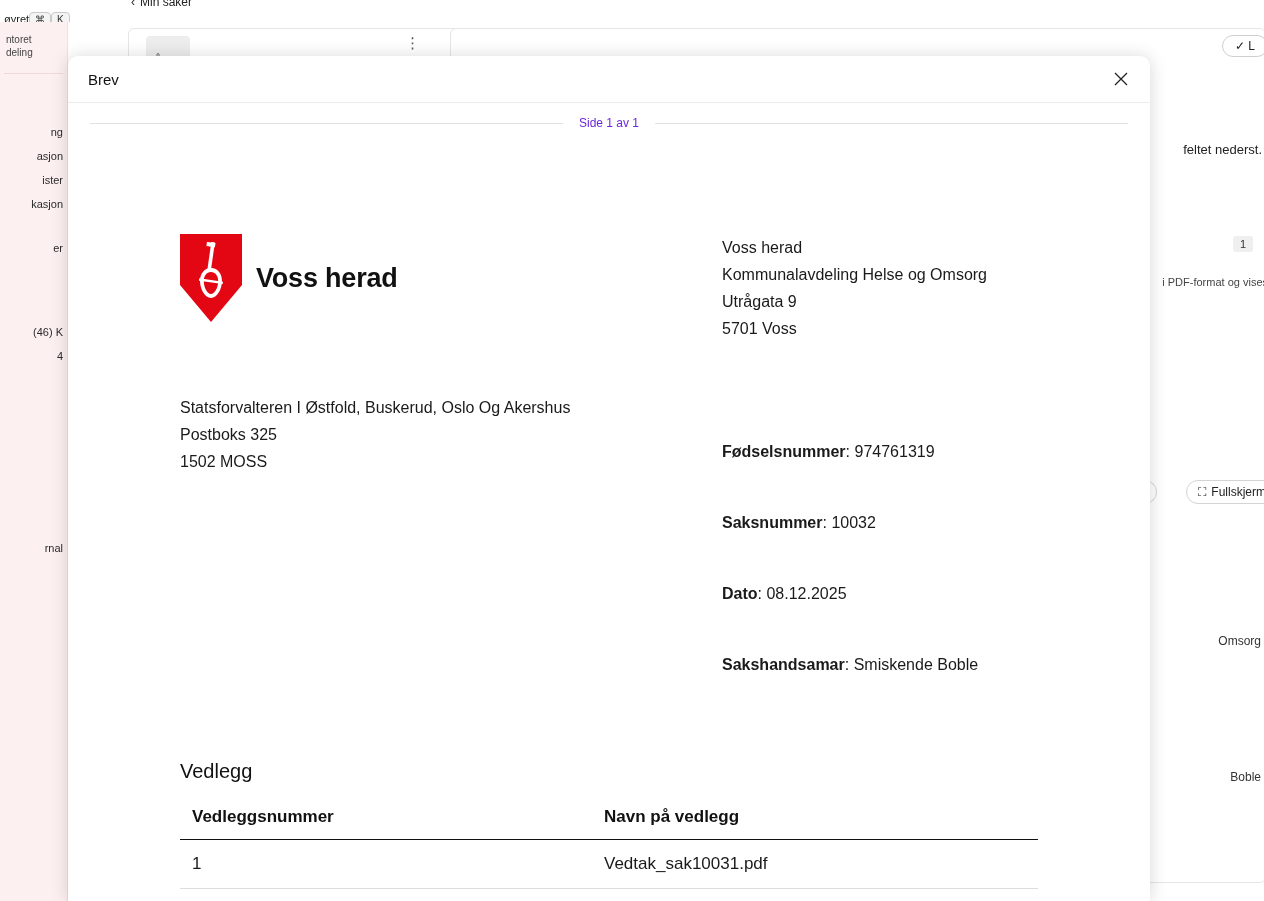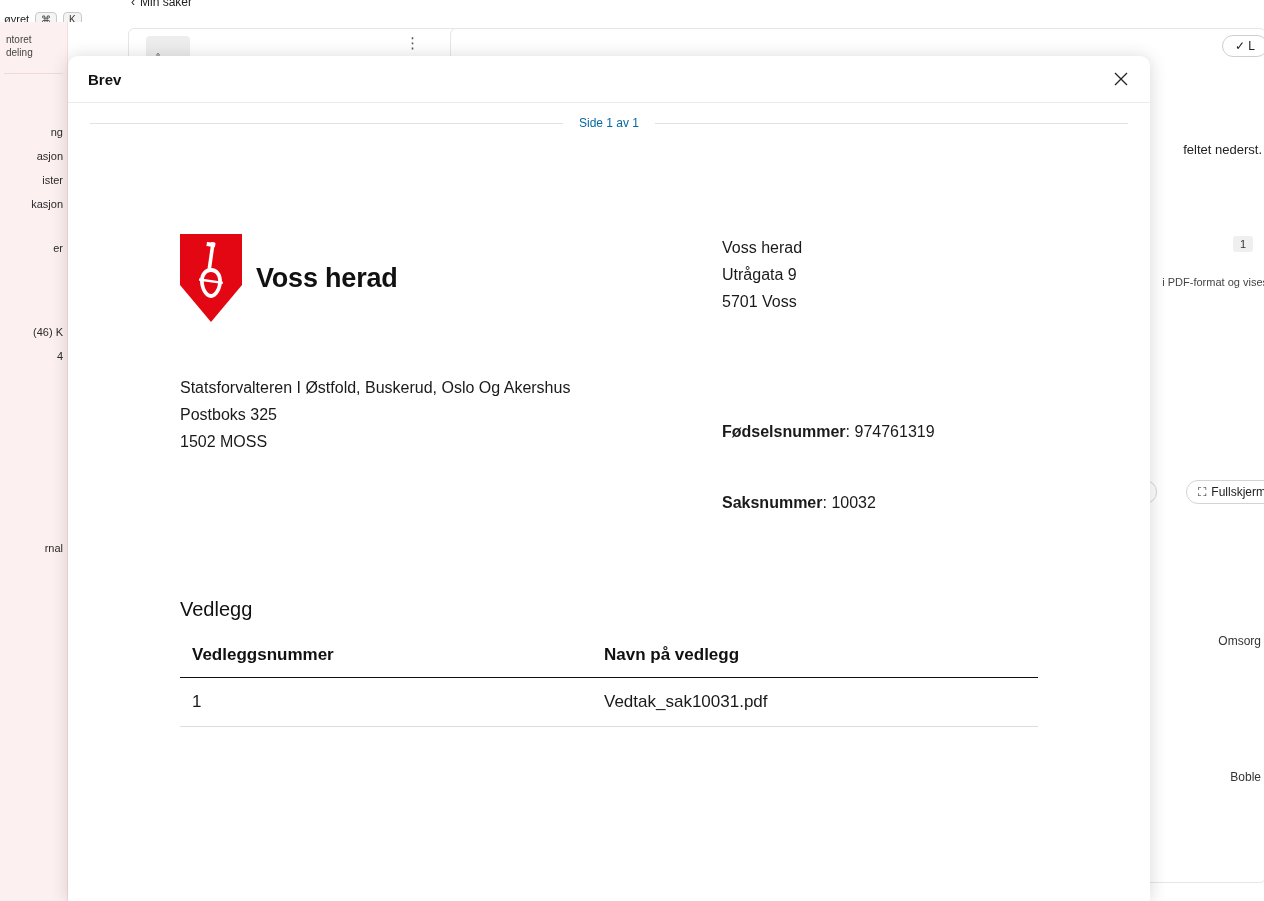--- a/index.html
+++ b/index.html
@@ -20,21 +20,21 @@
   
   .bg-layer { position: absolute; inset: 0; }
 
   .bg-topbar {
     position: absolute;
     left: 0; top: 0; width: 1264px; height: 22px;
     background: #ffffff;
   }
   .bg-topbar-left {
     position: absolute; left: 0; top: 0;
-    display: flex; align-items: center; gap: 6px;
+    display: flex; align-items: center; gap: 0;
     padding: 8px 4px; height: 38px;
     font-size: 11px; color: #1a1a1a;
   }
   .chip-key {
     border: 1px solid #c9c9c9;
     border-radius: 4px;
     background: #f4f4f4;
     font-size: 10px;
     padding: 1px 5px;
     color: #333;
@@ -159,35 +159,35 @@
     overflow: hidden;
   }
   .modal-header {
     position: relative;
     height: 47px;
     border-bottom: 1px solid #ececec;
     display: flex; align-items: center;
     padding: 0 20px;
   }
   .modal-title {
-    font-size: 15px; font-weight: bold; color: #111;
+    font-size: 15px; font-weight: normal; color: #111;
   }
   .modal-close {
     position: absolute; right: 18px; top: 12px;
     width: 22px; height: 22px;
     display: flex; align-items: center; justify-content: center;
     color: #222; cursor: pointer;
   }
   .modal-close svg { display: block; }
 
   .page-sep {
     display: flex; align-items: center;
     gap: 16px;
     margin: 13px 22px 0 22px;
-    color: #0369a1; font-size: 12px;
+    color: #6d28d9; font-size: 12px;
   }
   .page-sep .line { flex: 1; height: 1px; background: #e2e2e2; }
 
   .doc {
     position: relative;
     width: 100%;
     padding: 0 0 0 0;
   }
 
   .doc-inner {
@@ -367,37 +367,44 @@
                   <path d="M15 26 c-7 0 -11 6 -11 13 c0 8 5 17 11 17 c6 0 11 -9 11 -17 c0 -7 -4 -13 -11 -13 z
                            M15 30 c4.5 0 7.2 4 7.2 9.3 c0 6 -3.3 12.7 -7.2 12.7 c-3.9 0 -7.2 -6.7 -7.2 -12.7 c0 -5.3 2.7 -9.3 7.2 -9.3 z"></path>
                   <rect x="3" y="38" width="24" height="2.4" transform="rotate(8 15 39)"></rect>
                 </g>
               </svg>
             </div>
             <div class="logo-text">Voss herad</div>
           </div>
           <div class="sender-block">
             <div>Voss herad</div>
+            <div>Kommunalavdeling Helse og Omsorg</div>
             <div>Utrågata 9</div>
             <div>5701 Voss</div>
           </div>
         </div>
 
         <div class="doc-row2">
           <div class="recipient">
             <div>Statsforvalteren I Østfold, Buskerud, Oslo Og Akershus</div>
             <div>Postboks 325</div>
             <div>1502 MOSS</div>
           </div>
           <div>
             <div class="facts">
               <b>Fødselsnummer</b><span>: </span><span>974761319</span>
             </div>
             <div class="facts">
               <b>Saksnummer</b><span>: </span><span>10032</span>
+            </div>
+            <div class="facts">
+              <b>Dato</b><span>: </span><span>08.12.2025</span>
+            </div>
+            <div class="facts">
+              <b>Sakshandsamar</b><span>: </span><span>Smiskende Boble</span>
             </div>
           </div>
         </div>
 
         <div class="vedlegg-h">Vedlegg</div>
 
         <table class="vedlegg">
           <thead>
             <tr>
               <th class="c1">Vedleggsnummer</th>

